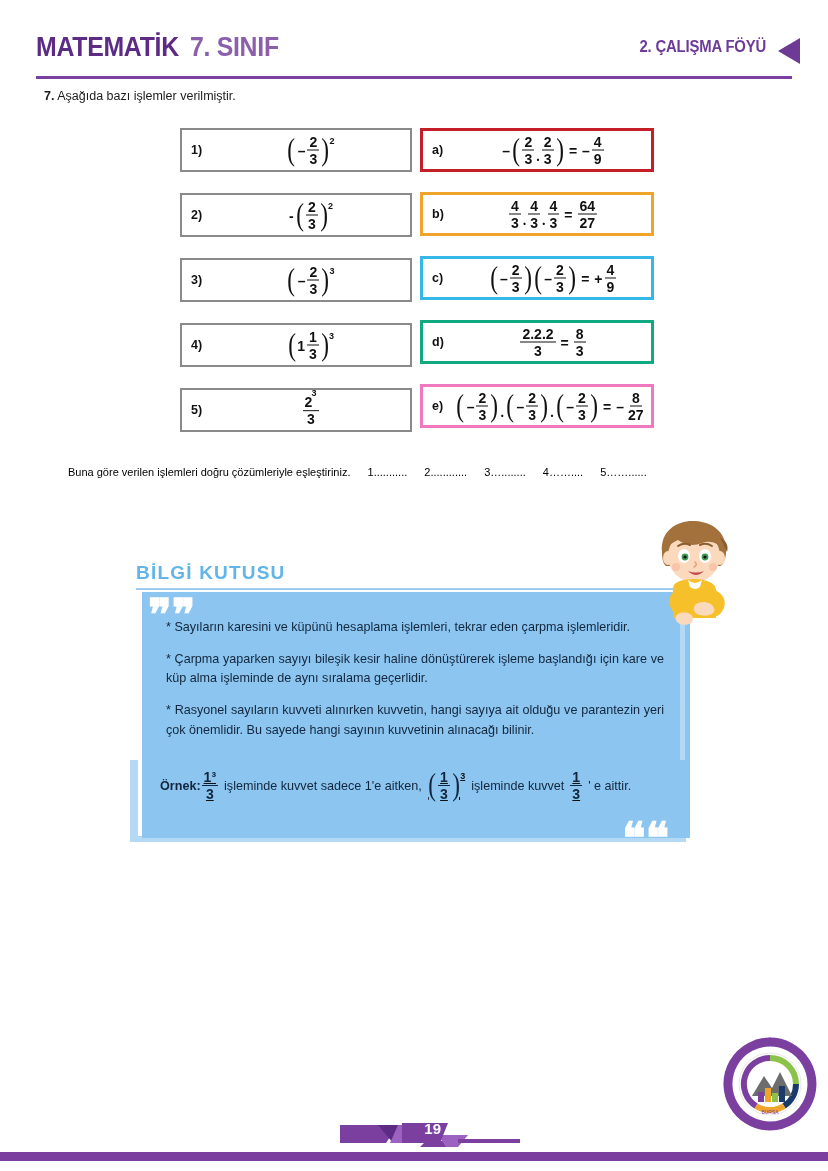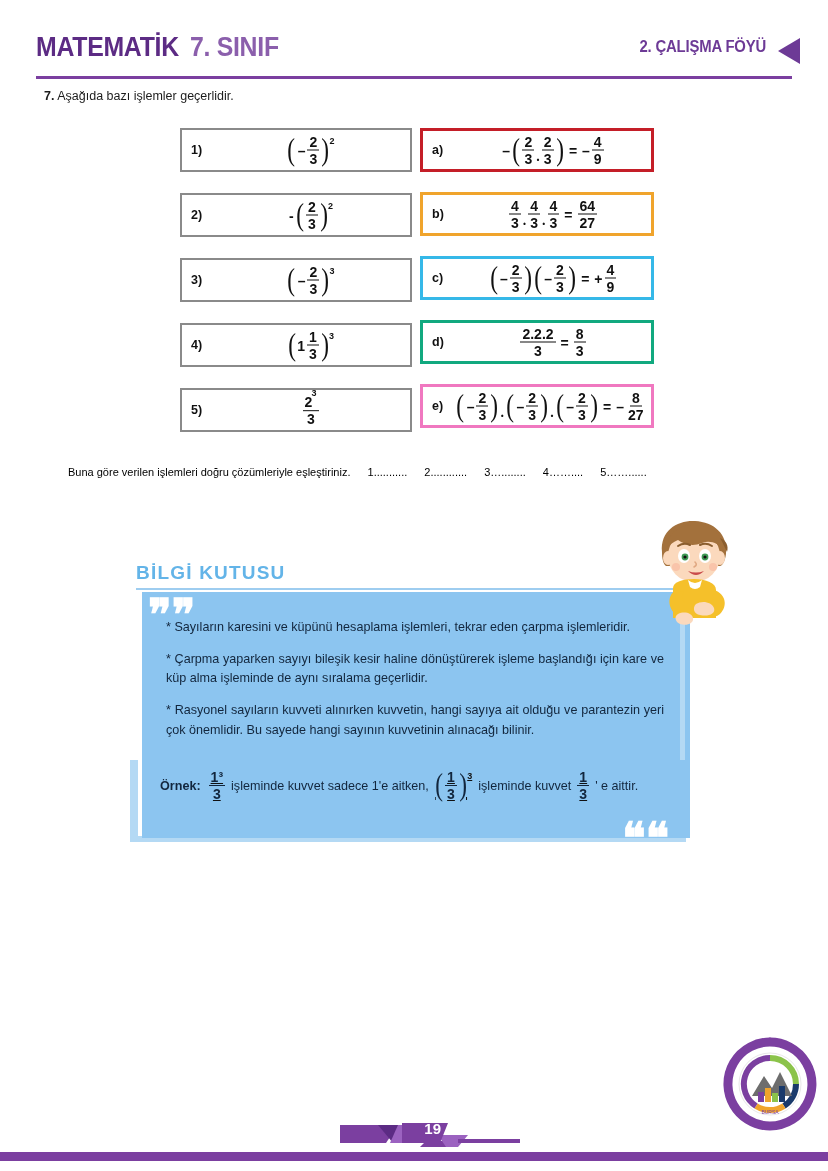--- a/index.html
+++ b/index.html
@@ -285,21 +285,21 @@
     position: absolute;
     left: 36px;
     top: 222px;
     z-index: 3;
     display: flex;
     align-items: center;
     font-size: 12.6px;
     color: #12263d;
     white-space: nowrap;
   }
-  .ornek-row b { font-weight: bold; margin-right: 7px; }
+  .ornek-row b { font-weight: bold; margin-right: 0; }
   .ornek-row .mth { font-size: 13px; text-decoration: underline; }
   .ornek-row .frac .num, .ornek-row .frac .den { color: #12263d; }
   .ornek-row .frac .num { border-bottom-color: #12263d; }
   .ornek-row .paren { color: #12263d; }
   .ornek-row .txt { padding: 0 5px; }
 
   
   .boy { position: absolute; left: 640px; top: 518px; width: 110px; height: 112px; z-index: 5; }
 
   
@@ -338,21 +338,21 @@
   <div class="hdr-title">
     <span class="t1">MATEMATİK</span><span class="t2">7. SINIF</span>
   </div>
   <div class="hdr-right">2. ÇALIŞMA FÖYÜ</div>
   <div class="hdr-arrow"></div>
   <div class="hdr-rule"></div>
 </div>
 
 <div class="q-line">
   <b>7.</b>
-  <span>Aşağıda bazı işlemler geçerlidir.</span>
+  <span>Aşağıda bazı işlemler verilmiştir.</span>
 </div>
 
 <div class="left-col">
 
   <div class="lbox">
     <span class="box-key">1)</span>
     <span class="box-body">
       <span class="mth">
         <span class="paren">(</span>
         <span class="op">–</span>

